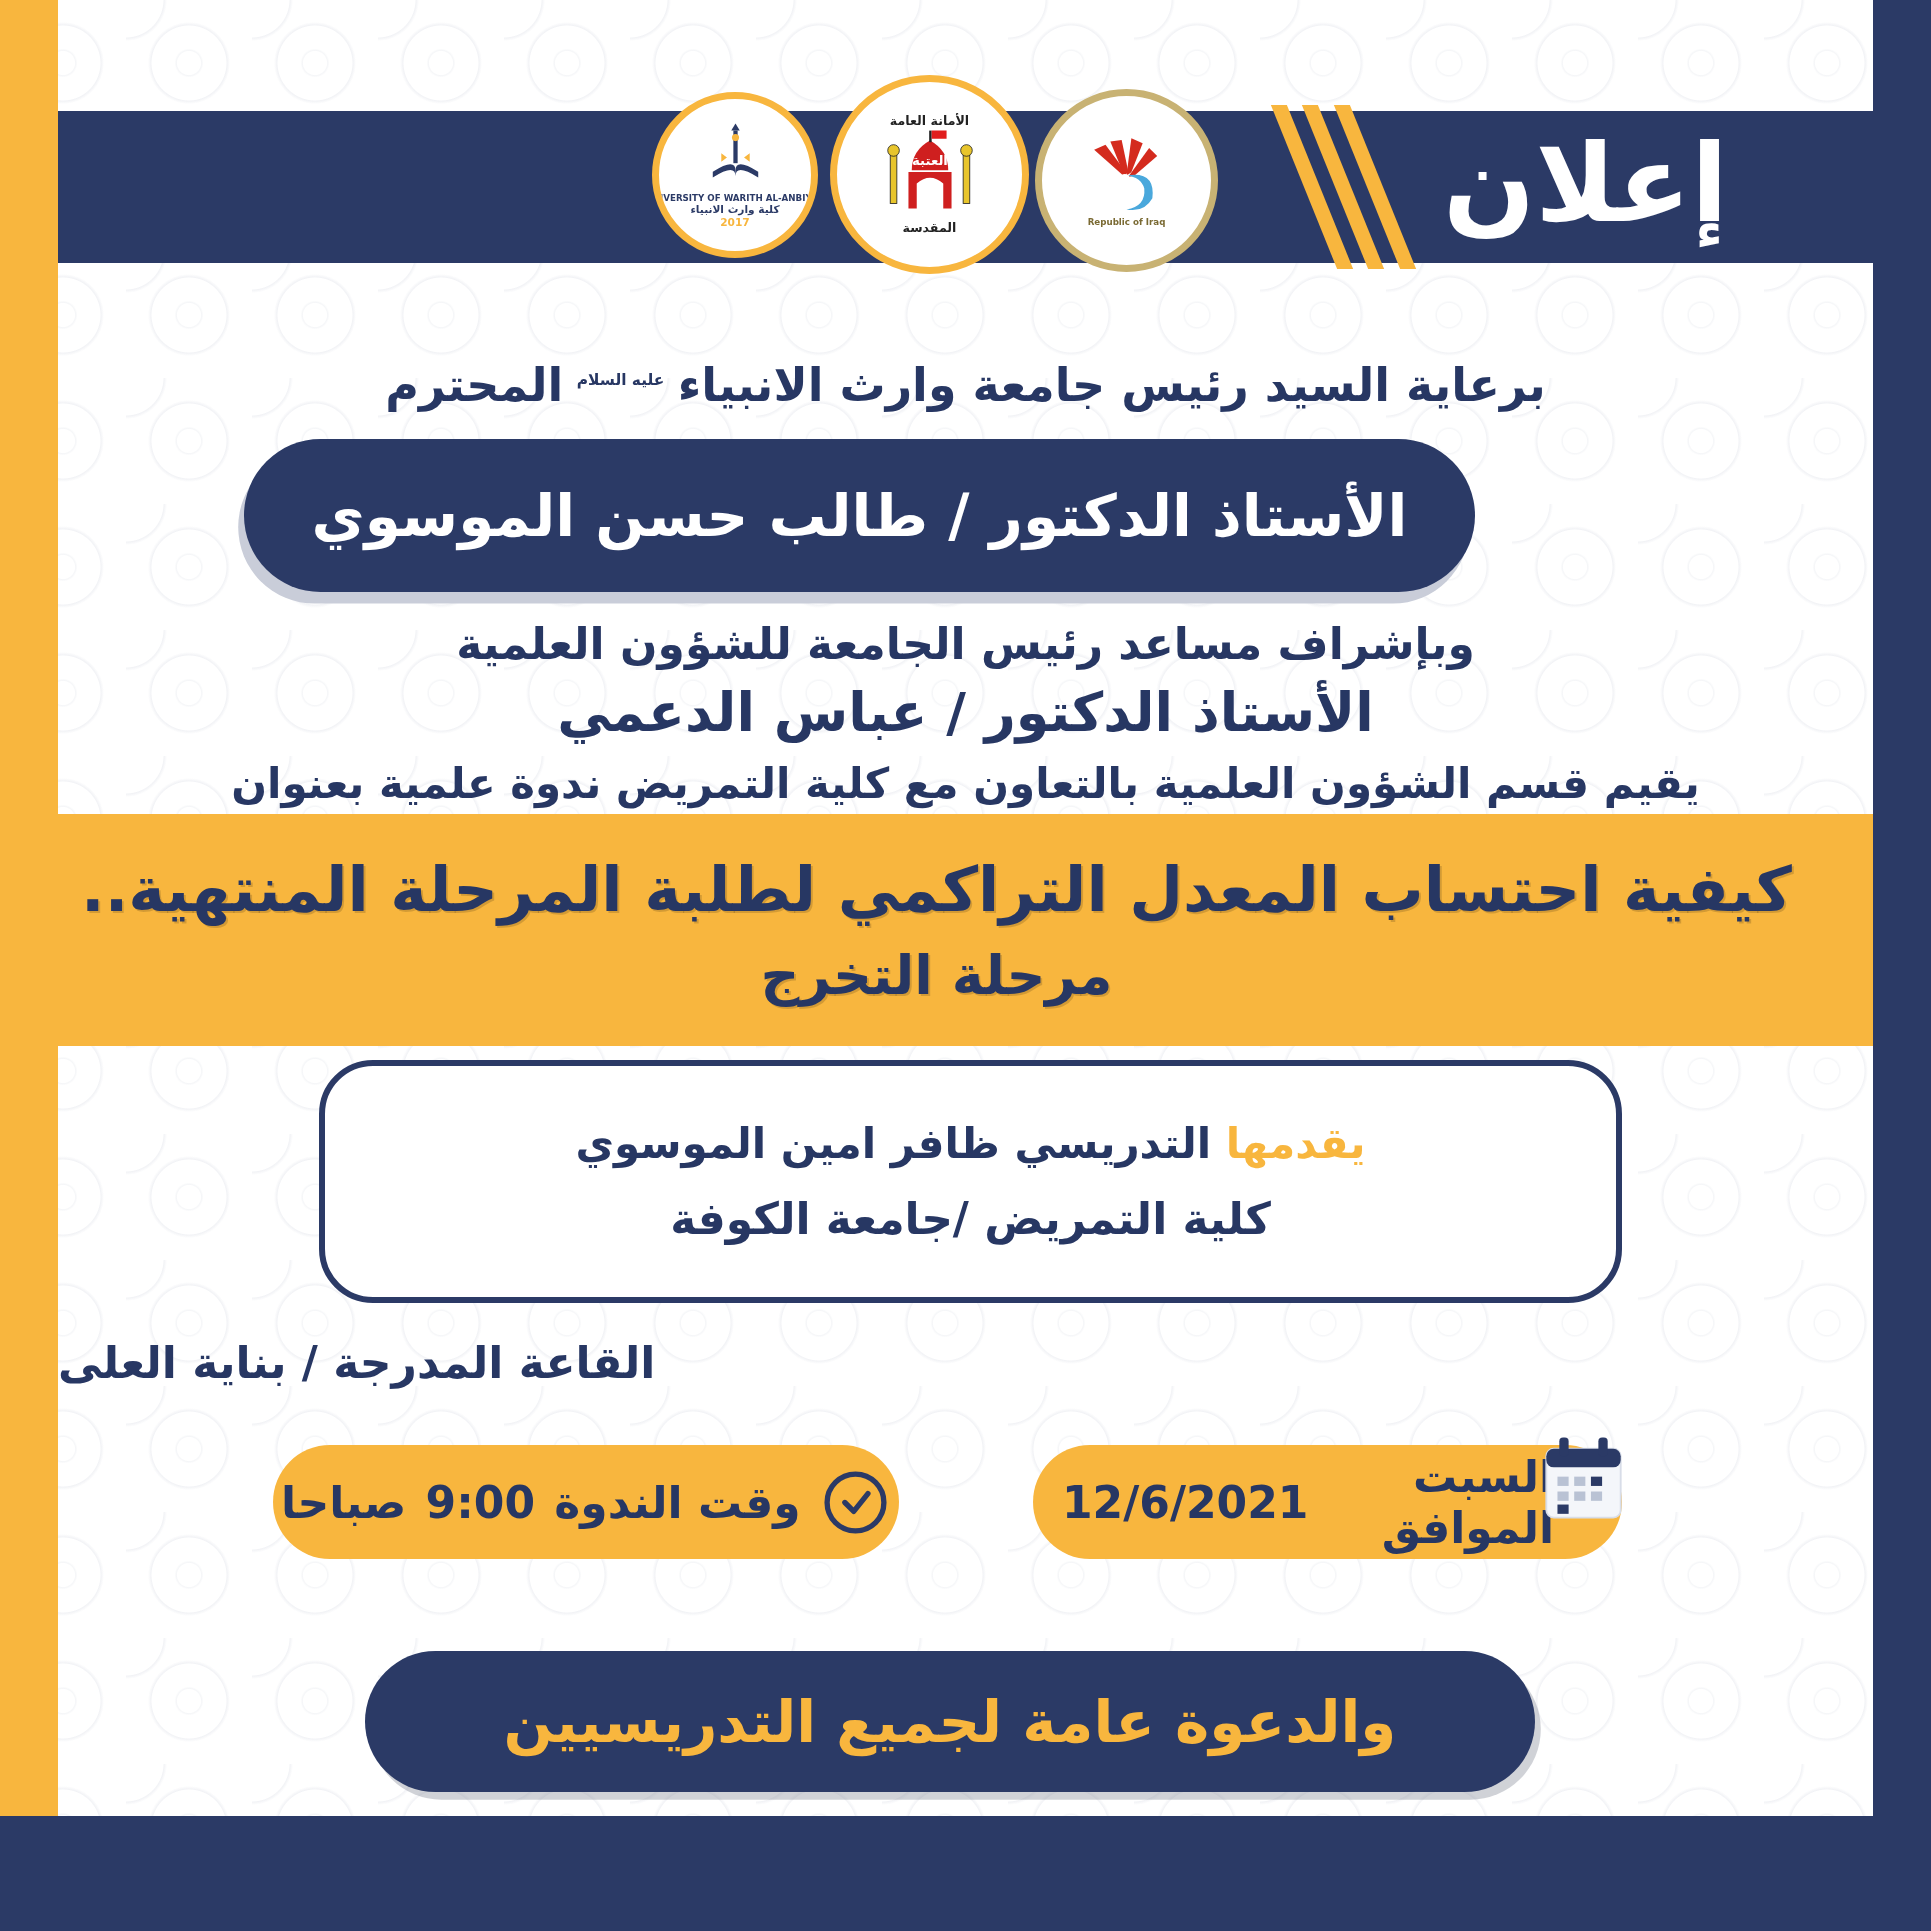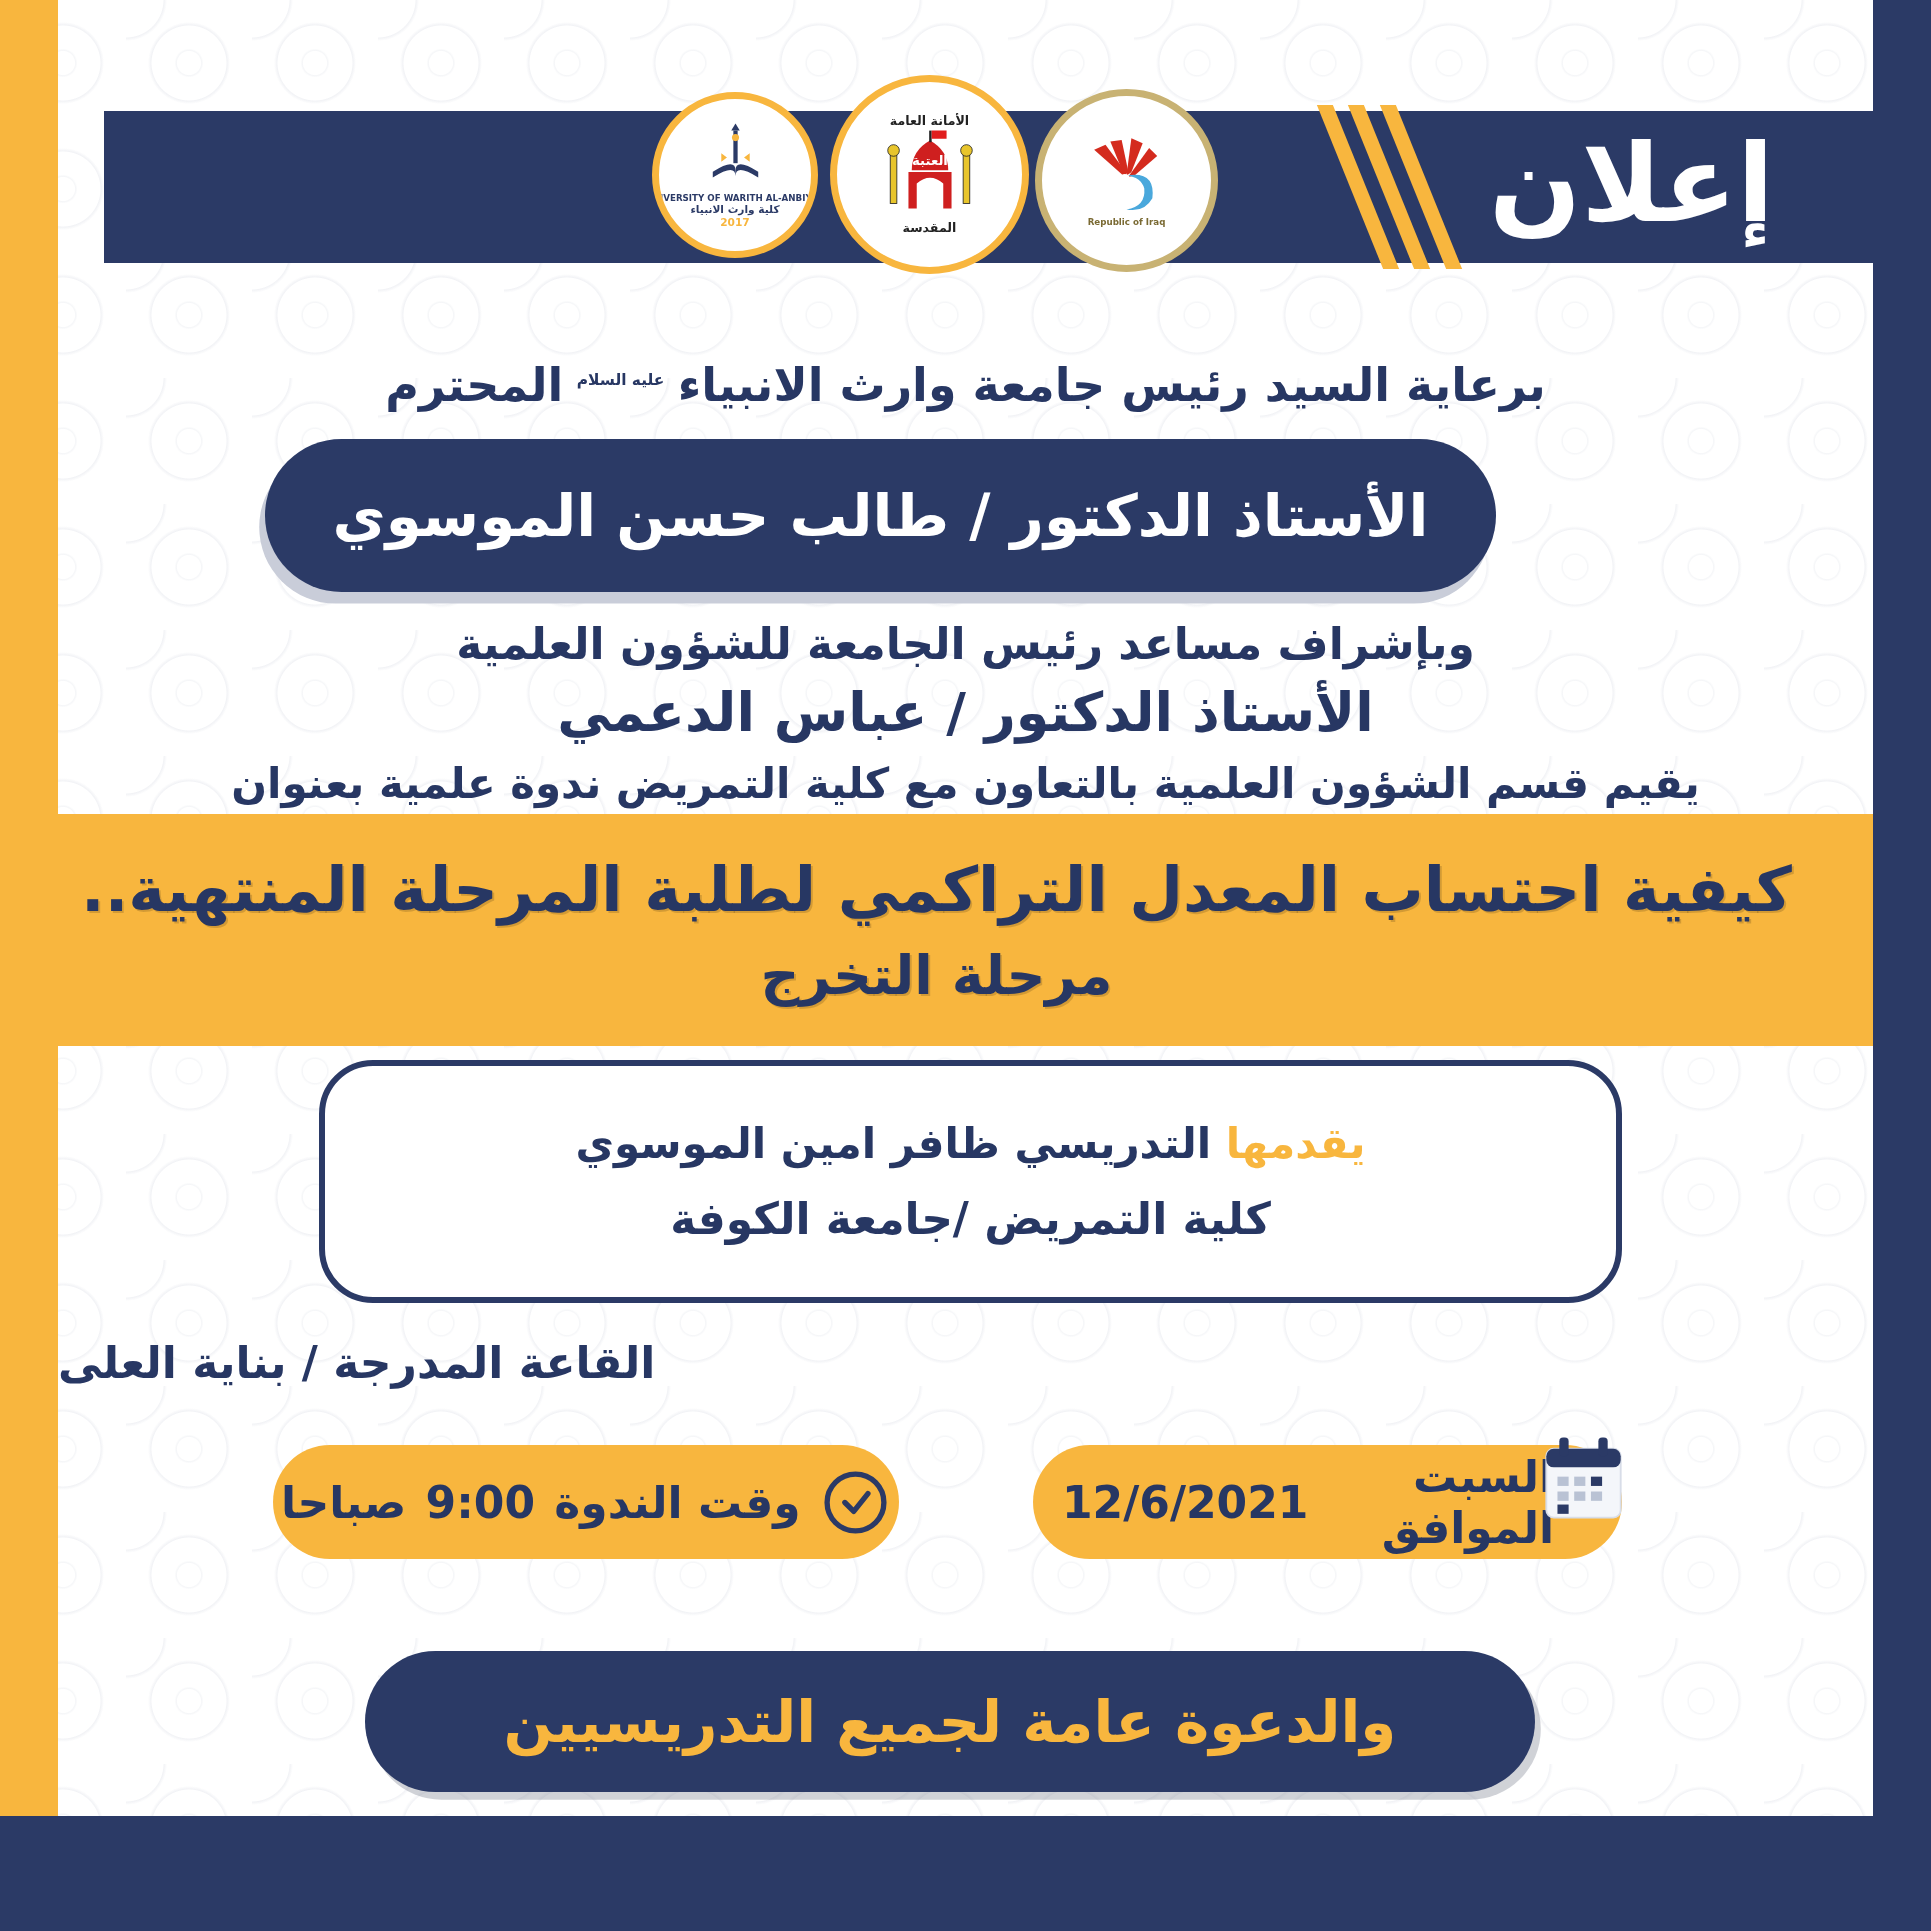--- a/index.html
+++ b/index.html
@@ -19,21 +19,21 @@
     background-image:
       radial-gradient(circle at 50% 50%, transparent 37px, #f2f3f6 38px, transparent 41px),
       radial-gradient(circle at 0% 0%, transparent 37px, #f2f3f6 38px, transparent 41px),
       radial-gradient(circle at 50% 50%, transparent 11.6px, #f5f6f8 12.6px, transparent 14.5px);
     background-size:126px 126px,126px 126px,126px 126px;
   }
   
   .left-stripe{position:absolute;left:0;top:0;width:58px;height:1816px;background:var(--yellow);}
   .right-stripe{position:absolute;right:0;top:0;width:58px;height:1931px;background:var(--navy);}
   
-  .header-band{position:absolute;left:58px;top:111px;width:1815px;height:152px;background:var(--navy);margin-left:46px;}
+  .header-band{position:absolute;left:58px;top:111px;width:1815px;height:152px;background:var(--navy);}
   .diag{position:absolute;top:-5.8px;height:164px;width:16.4px;background:var(--yellow);transform:skewX(22deg);}
   .diag.d1{left:1246px;}.diag.d2{left:1277px;}.diag.d3{left:1309px;}
   .announce-title{
     position:absolute;right:145px;top:0;height:152px;line-height:145px;
     color:#fff;font-size:108px;font-weight:bold;
   }
   
   .logo{
     position:absolute;border-radius:50%;
     background:#fff;border:7.7px solid var(--yellow);
@@ -50,21 +50,21 @@
   .intro{
     position:absolute;left:58px;top:338px;width:1815px;text-align:center;
     color:var(--ink);font-size:46px;font-weight:bold;direction:rtl;margin-top:20px;
   }
   .intro .honorific{
     display:inline-block;font-size:15.4px;line-height:1.05;vertical-align:middle;
     color:var(--ink);margin:0 13.5px;transform:translateY(-7.7px);
   }
   
   .name-pill{
-    position:absolute;left:265px;top:439px;width:1231px;height:153px;
+    position:absolute;left:244px;top:439px;width:1231px;height:153px;
     background:var(--navy);border-radius:77px;
     box-shadow:-5.8px 11.6px 0 #c9cdd9;
     display:flex;align-items:center;justify-content:center;
     color:#fff;font-size:58px;font-weight:bold;direction:rtl;text-align:right;
   }
   
   .sup{position:absolute;left:58px;width:1815px;text-align:center;color:var(--ink);font-weight:bold;direction:rtl;}
   .sup1{top:618px;font-size:44px;}
   .sup2{top:681px;font-size:54px;}
   .sup3{top:759px;font-size:42px;}

